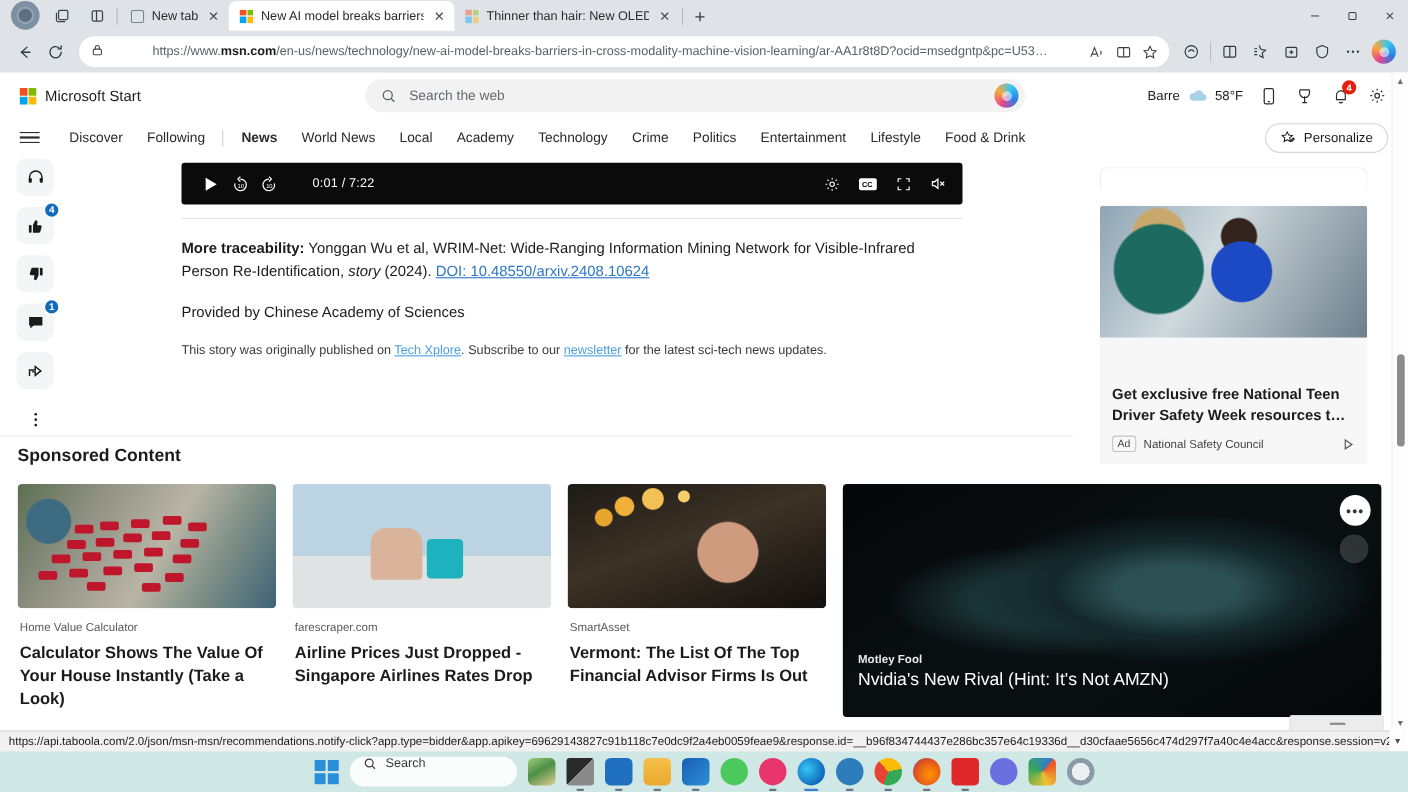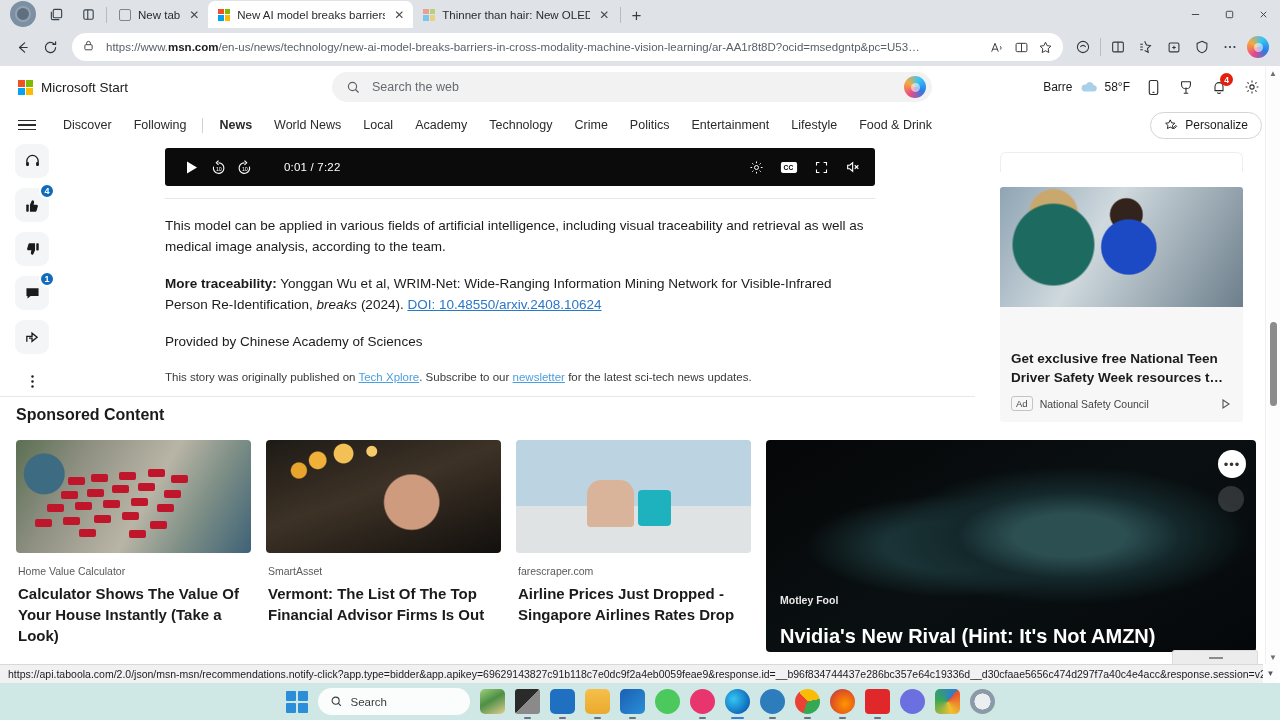--- a/index.html
+++ b/index.html
@@ -70,21 +70,21 @@
     display: flex; align-items: center; padding: 0 8px;
   }
   .tb-ico {
     width: 28px; height: 28px; border-radius: 4px;
     display: flex; align-items: center; justify-content: center;
     color: #30373d; flex: 0 0 auto;
   }
   .omnibox {
     flex: 1 1 auto; height: 28px; background: #ffffff; border-radius: 14px;
     display: flex; align-items: center; margin: 0 6px 0 8px;
-    padding: 0 6px 0 10px; min-width: 0;
+    padding: 0 6px 0 10px; min-width: 0; text-align: center;
   }
   .lock-ico { width: 16px; height: 16px; margin-right: 8px; color:#444; flex:0 0 auto;}
   .url {
     font-size: 11.5px; color: #5a6068; white-space: nowrap; overflow: hidden;
     flex: 1 1 auto; min-width: 0;
   }
   .url b { color: #1b1b1b; font-weight: 600; }
   .omni-ico { width: 24px; height: 22px; display: flex; align-items: center;
     justify-content: center; color: #3c3c3c; flex: 0 0 auto; }
   .tb-divider { width:1px; height:18px; background:#b9bfc6; margin:0 3px; }
@@ -215,22 +215,22 @@
   .card-body { padding: 12px 2px 0 2px; }
   .card-src { font-size: 10.5px; color: #5a5a5a; }
   .card-title {
     margin-top: 6px; font-size: 15px; font-weight: 700; color: #1b1b1b;
     line-height: 21px;
   }
   .card-overlay { position: absolute; left: 0; top: 0; width: 100%; height: 100%;
     border-radius: 4px; overflow:hidden; }
   .ov-src { position: absolute; left: 14px; bottom: 46px; font-size: 10.5px;
     color: #e9e9e9; font-weight: 600; }
-  .ov-title { position: absolute; left: 14px; bottom: 4px; font-size: 20px;
-    color: #fff; font-weight: 700; }
+  .ov-title { position: absolute; left: 14px; bottom: 24px; font-size: 16px;
+    color: #fff; font-weight: 400; }
   .card-more {
     position: absolute; right: 10px; top: 10px; width: 28px; height: 28px;
     background: #fff; border-radius: 50%; display: flex; align-items: center;
     justify-content: center; font-size: 13px; color: #333; letter-spacing:1px;
   }
   .card-circle {
     position: absolute; right: 12px; top: 46px; width: 26px; height: 26px;
     border-radius: 50%; background: rgba(255,255,255,.16);
   }
 
@@ -307,21 +307,21 @@
     position: absolute; left: 0; top: 683px; width: 1280px; height: 37px;
     background: #cfe8e6;
     display: flex; align-items: center; justify-content: center; gap: 0;
   }
   .tb-center { display: flex; align-items: center; gap: 10px; }
   .win-start { width: 22px; height: 22px; display: grid;
     grid-template-columns: 1fr 1fr; grid-gap: 2px; }
   .win-start i { background: #2a8fd8; display: block; border-radius: 1px; }
   .tb-search {
     width: 152px; height: 27px; background: #fbfdfd; border-radius: 14px;
-    display: flex; align-items: center; gap: 8px; padding: 0 12px;
+    display: flex; align-items: flex-start; gap: 8px; padding: 0 12px;
     font-size: 11.5px; color: #3a3a3a;
   }
   .tbi { width: 25px; height: 25px; border-radius: 5px; position: relative;
     flex: 0 0 auto; }
   .tbi.act::after { content:''; position:absolute; left:6px; bottom:-5px;
     width: 13px; height: 2.5px; background:#3b7fd4; border-radius:2px; }
   .tbi.dot::after { content:''; position:absolute; left:9px; bottom:-5px;
     width: 7px; height: 2.5px; background:#6b7280; border-radius:2px; }
   svg { display: block; }
 </style>
@@ -662,23 +662,22 @@
           <span>
             <svg width="16" height="16" viewBox="0 0 18 18" fill="none" stroke="#fff" stroke-width="1.3">
                 <path d="M3 7h2.3L8.6 4.2v9.6L5.3 11H3z"></path>
                 <path d="M11 7l4 4M15 7l-4 4"></path>
               </svg>
           </span>
         </span>
       </div>
       <div class="hr"></div>
 
-      <div class="para">This model can be applied in various fields of artificial intelligence, including visual traceability and retrieval as well as medical image analysis, according to the team.</div>
-
-      <div class="para"><b>More traceability:</b><span> Yonggan Wu et al, WRIM-Net: Wide-Ranging Information Mining Network for Visible-Infrared Person Re-Identification, </span><i>breaks</i><span> (2024). </span><a class="lnk" href="#">DOI: 10.48550/arxiv.2408.10624</a></div>
+
+      <div class="para"><b>More traceability:</b><span> Yonggan Wu et al, WRIM-Net: Wide-Ranging Information Mining Network for Visible-Infrared Person Re-Identification, </span><i>story</i><span> (2024). </span><a class="lnk" href="#">DOI: 10.48550/arxiv.2408.10624</a></div>
 
       <div class="para">Provided by Chinese Academy of Sciences</div>
 
       <div class="para small"><span>This story was originally published on </span><a class="lnk small" href="#">Tech Xplore</a><span>. Subscribe to our </span><a class="lnk small" href="#">newsletter</a><span> for the latest sci-tech news updates.</span></div>
     </div>
 
     <div class="right-col">
       <div class="rc-top"></div>
       <div class="ad-card">
         <div class="ad-img">
@@ -731,35 +730,35 @@
           </div>
         </div>
         <div class="card-body">
           <div class="card-src">Home Value Calculator</div>
           <div class="card-title">Calculator Shows The Value Of Your House Instantly (Take a Look)</div>
         </div>
       </div>
 
       <div class="card">
         <div class="card-img">
+            <div class="img-airport"></div>
+          </div>
+        <div class="card-body">
+          <div class="card-src">farescraper.com</div>
+          <div class="card-title">Airline Prices Just Dropped - Singapore Airlines Rates Drop</div>
+        </div>
+      </div>
+
+      <div class="card">
+        <div class="card-img">
             <div class="img-woman"></div>
           </div>
         <div class="card-body">
           <div class="card-src">SmartAsset</div>
           <div class="card-title">Vermont: The List Of The Top Financial Advisor Firms Is Out</div>
-        </div>
-      </div>
-
-      <div class="card">
-        <div class="card-img">
-            <div class="img-airport"></div>
-          </div>
-        <div class="card-body">
-          <div class="card-src">farescraper.com</div>
-          <div class="card-title">Airline Prices Just Dropped - Singapore Airlines Rates Drop</div>
         </div>
       </div>
 
       <div class="card wide">
         <div class="card-img" style="height:212px">
           <div class="img-robot"></div>
           <div class="card-overlay">
             <div class="ov-src">Motley Fool</div>
             <div class="ov-title">Nvidia's New Rival (Hint: It's Not AMZN)</div>
           </div>

